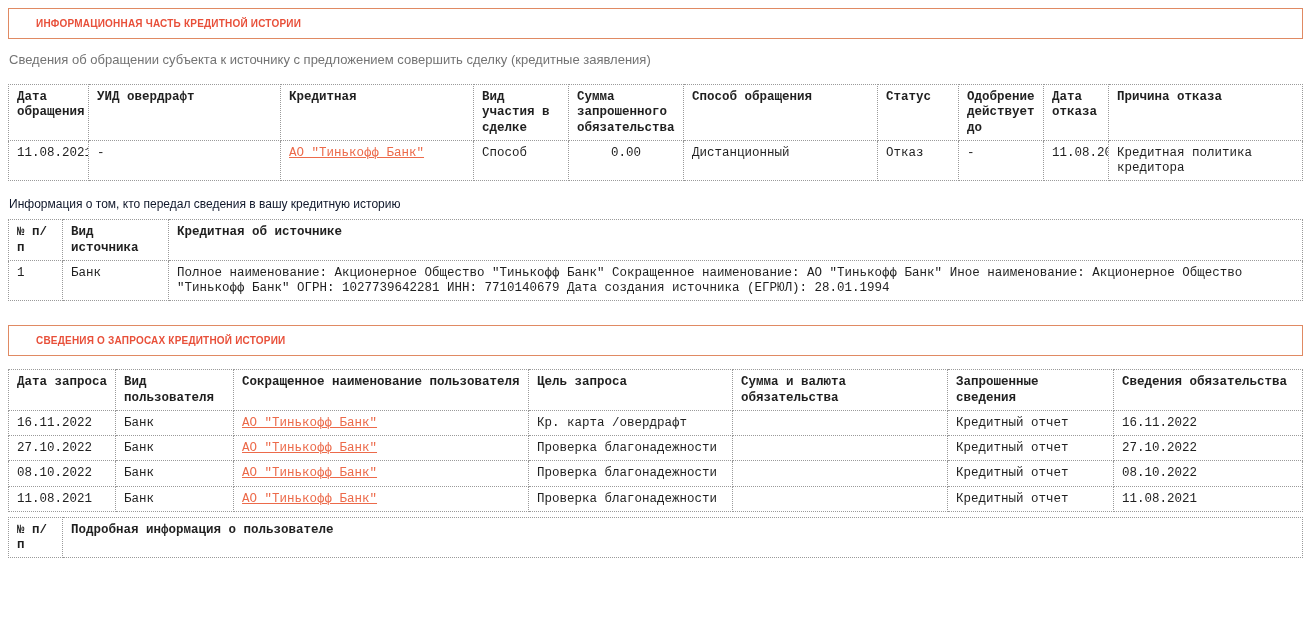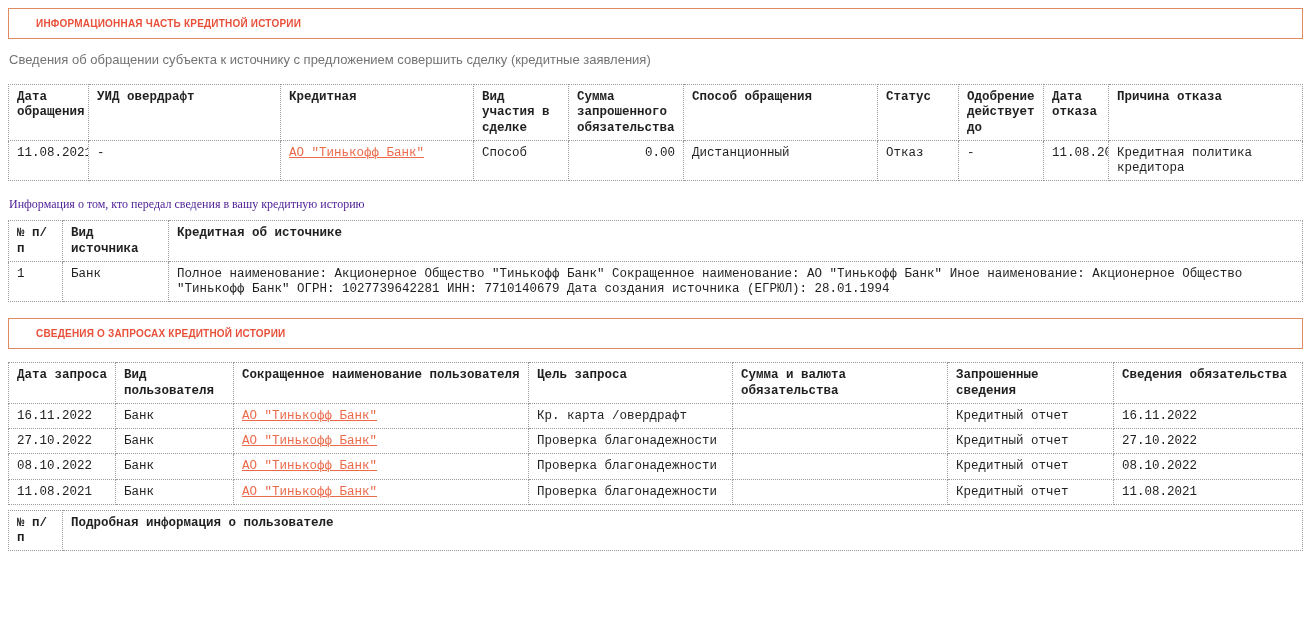--- a/index.html
+++ b/index.html
@@ -22,49 +22,48 @@
     padding: 9px 27px;
     margin: 0 0 13px 0;
     background: #ffffff;
   }
   .subtitle-orange {
     color: #737373;
     font-size: 13px;
     margin: 0 0 17px 1px;
   }
   .subtitle-plain {
-    color: #4c1d95;
+    color: #0f172a;
     font-size: 12px;
     margin: 16px 0 8px 1px;
-    font-family: Liberation Serif, serif;
   }
   table {
     border-collapse: collapse;
     table-layout: fixed;
     width: 1294px;
     margin-bottom: 15px;
     font-family: Liberation Mono, monospace;
   }
   th, td {
     border: 1px dotted #9a9a9a;
     padding: 5px 8px 4px 8px;
     text-align: left;
     vertical-align: top;
     font-size: 12.5px;
     line-height: 1.22;
     overflow: hidden;
     background: #ffffff;
   }
   th { font-weight: bold; }
-  td.num-right { text-align: right; }
+  td.num-right { text-align: center; }
   a.grid-link {
     color: #ec6a4a;
     text-decoration: underline;
   }
-  .sec-requests-gap { margin-top: 16px; }
+  .sec-requests-gap { margin-top: 24px; }
   .tbl-user-details { margin-top: -6px; margin-bottom: 0; }
   .tbl-queries { margin-bottom: 11px; }
 </style>
 </head>
 <body>
 
 <div class="page">
 
   <div class="section-header">
     <span>ИНФОРМАЦИОННАЯ ЧАСТЬ КРЕДИТНОЙ ИСТОРИИ</span>

